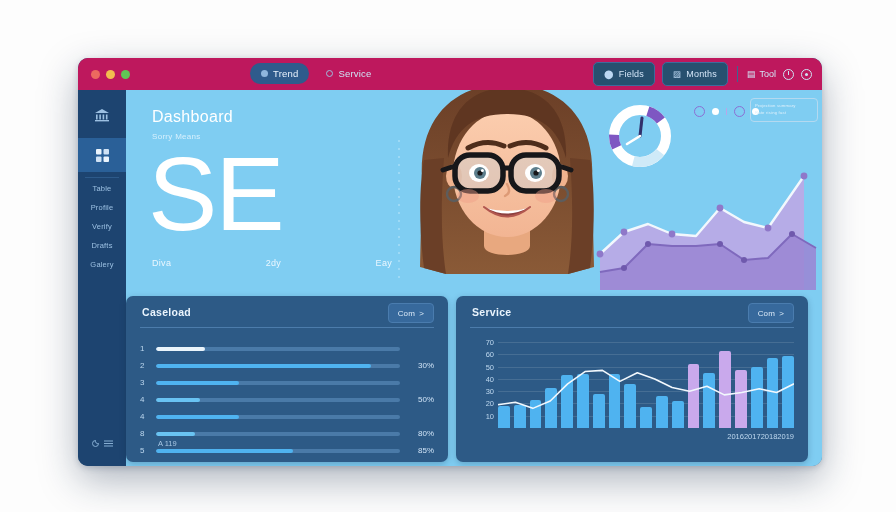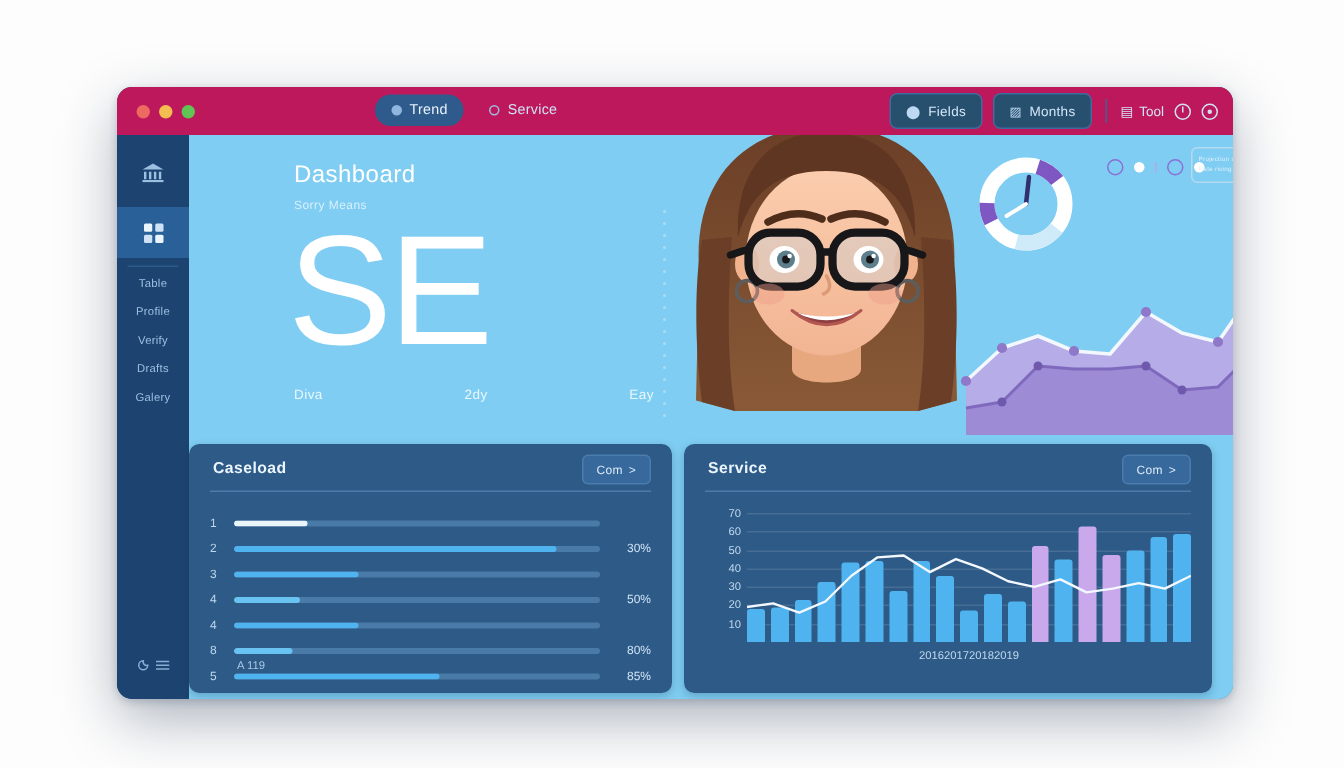--- a/index.html
+++ b/index.html
@@ -74,21 +74,21 @@
   .sb-item{
     font-size:7.5px;color:#9cc0e2;text-align:center;letter-spacing:.2px;
     filter:blur(.25px);
   }
   .sb-bottom{position:absolute;left:0;bottom:18px;width:48px;display:flex;justify-content:center;gap:3px;align-items:center;}
 
   
   .content{position:absolute;left:48px;top:32px;width:696px;height:376px;background:#7fcdf2;}
 
   
-  .hero{position:absolute;left:0;top:0;width:696px;height:200px;background:#7fcdf2;overflow:hidden;margin-left:44px;}
+  .hero{position:absolute;left:0;top:0;width:696px;height:200px;background:#7fcdf2;overflow:hidden;}
   .hero-title{position:absolute;left:26px;top:18px;font-size:16px;color:#ffffff;letter-spacing:.3px;}
   .hero-sub{position:absolute;left:26px;top:42px;font-size:8px;color:#d7f0fd;letter-spacing:.3px;filter:blur(.3px);}
   .hero-big{position:absolute;left:22px;top:52px;font-size:104px;font-weight:normal;color:#ffffff;letter-spacing:-2px;line-height:1;}
   .hero-labels{position:absolute;left:26px;top:168px;width:240px;display:flex;justify-content:space-between;}
   .hero-label{font-size:9px;color:#eaf7ff;letter-spacing:.3px;filter:blur(.3px);}
   .hero-dots{position:absolute;left:272px;top:50px;display:flex;flex-direction:column;gap:6px;}
   .hero-dots i{width:2px;height:2px;border-radius:50%;background:#a9def7;display:block;}
 
   
   .avatar-wrap{position:absolute;left:258px;top:-28px;width:246px;height:228px;}
@@ -135,21 +135,21 @@
 
   
   .bc{position:absolute;left:14px;right:14px;top:40px;height:112px;}
   .bc-y{position:absolute;left:0;top:0;width:26px;height:92px;}
   .bc-y span{position:absolute;right:2px;font-size:7.5px;color:#bed8ef;filter:blur(.25px);transform:translateY(-50%);}
   .bc-plot{position:absolute;left:28px;right:0;top:0;height:92px;}
   .bc-grid{position:absolute;left:0;right:0;height:1px;background:rgba(255,255,255,.12);}
   .bars{position:absolute;left:0;right:0;bottom:0;height:92px;display:flex;align-items:flex-end;gap:4px;}
   .bar{flex:1;border-radius:2px 2px 0 0;}
   .bc-line{position:absolute;left:0;top:0;width:100%;height:92px;}
-  .bc-x{position:absolute;left:28px;right:0;top:96px;display:flex;justify-content:center;}
+  .bc-x{position:absolute;left:28px;right:0;top:96px;display:flex;justify-content:flex-end;}
   .bc-x span{font-size:7.5px;color:#bed8ef;filter:blur(.3px);}
 </style>
 </head>
 <body>
 
 <div class="stage">
  <div class="window">
 
   <div class="titlebar">
     <div class="lights">

